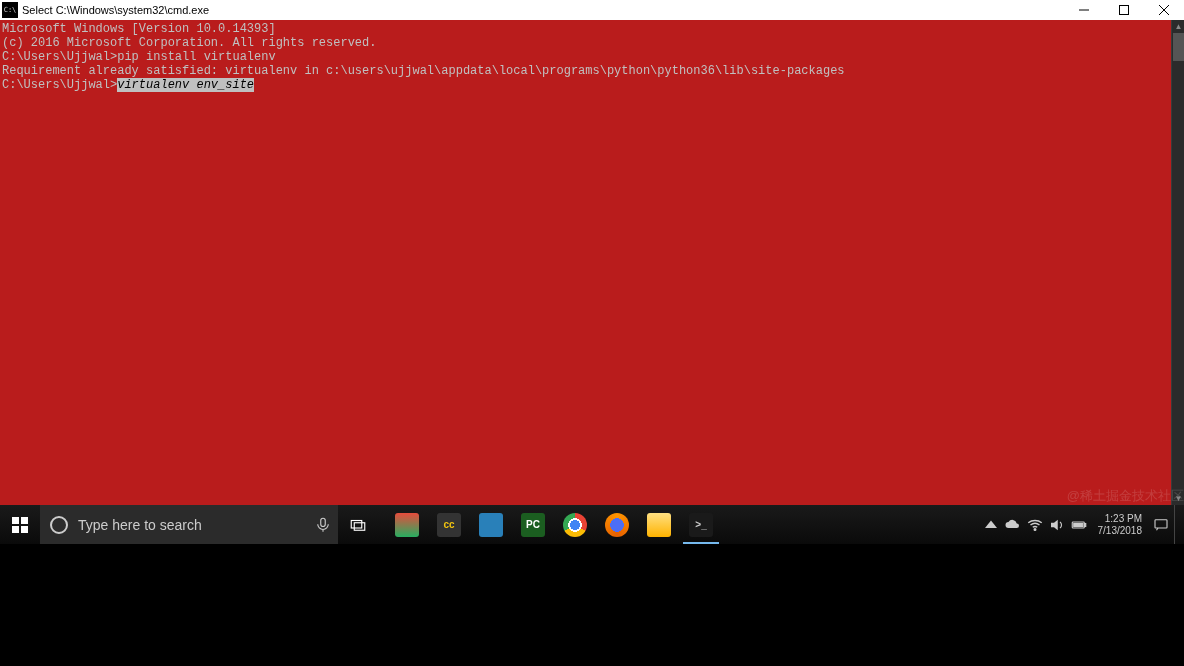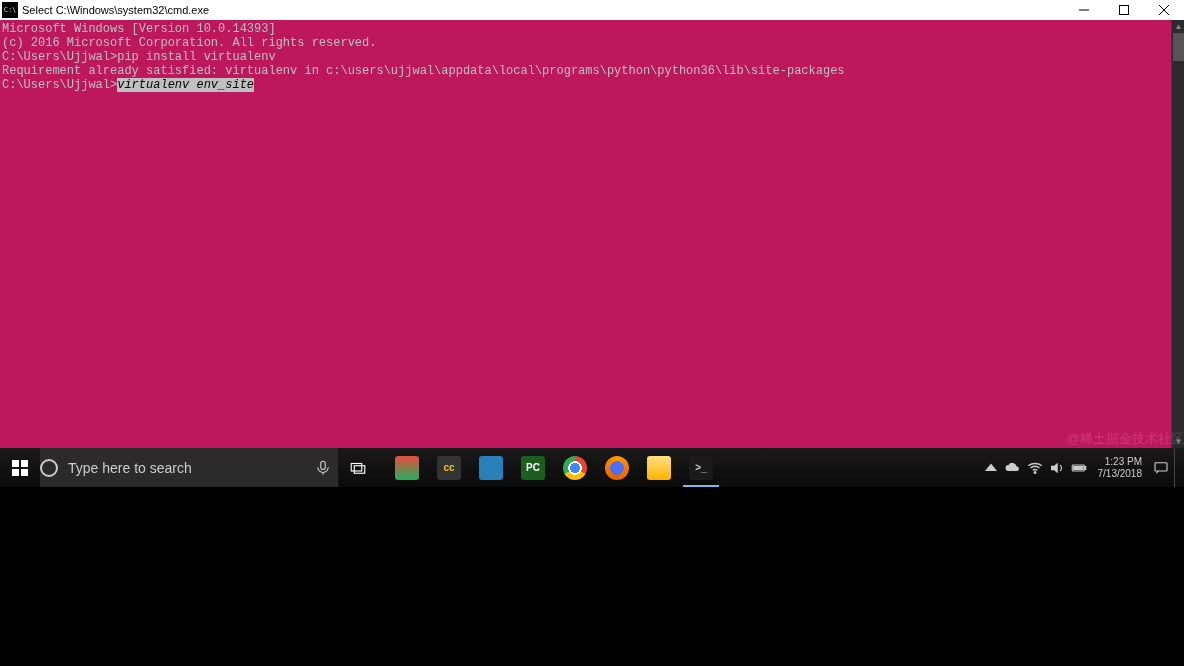--- a/index.html
+++ b/index.html
@@ -25,22 +25,22 @@
   .win-btn {
     width: 40px; height: 20px;
     display: flex; align-items: center; justify-content: center;
     color: #000;
   }
   .win-btn svg { width: 10px; height: 10px; }
 
   
   .terminal-wrap {
     position: relative;
-    height: 428px; 
-    background: #be185d;
+    height: 485px; 
+    background: #b91c1c;
     display: flex;
   }
   .terminal {
     flex: 1 1 auto;
     padding: 2px 2px;
     font-family: Consolas, "Courier New", monospace;
     font-size: 12px;
     line-height: 14px;
     color: #c0c0c0;
     white-space: pre;
@@ -86,20 +86,21 @@
   .win-logo { width: 16px; height: 16px; }
   .win-logo rect { fill:#fff; }
 
   .search-box {
     height: 39px;
     width: 298px;
     background: #2b2b2b;
     display: flex;
     align-items: center;
     color: #aaa;
+    padding-left: 10px;
     gap: 10px;
   }
   .cortana-ring {
     width: 18px; height: 18px; border: 2px solid #ccc; border-radius: 50%;
   }
   .search-text { font-size: 14px; color:#ccc; }
 
   .tb-icon {
     width: 40px; height: 39px;
     display:flex; align-items:center; justify-content:center;

